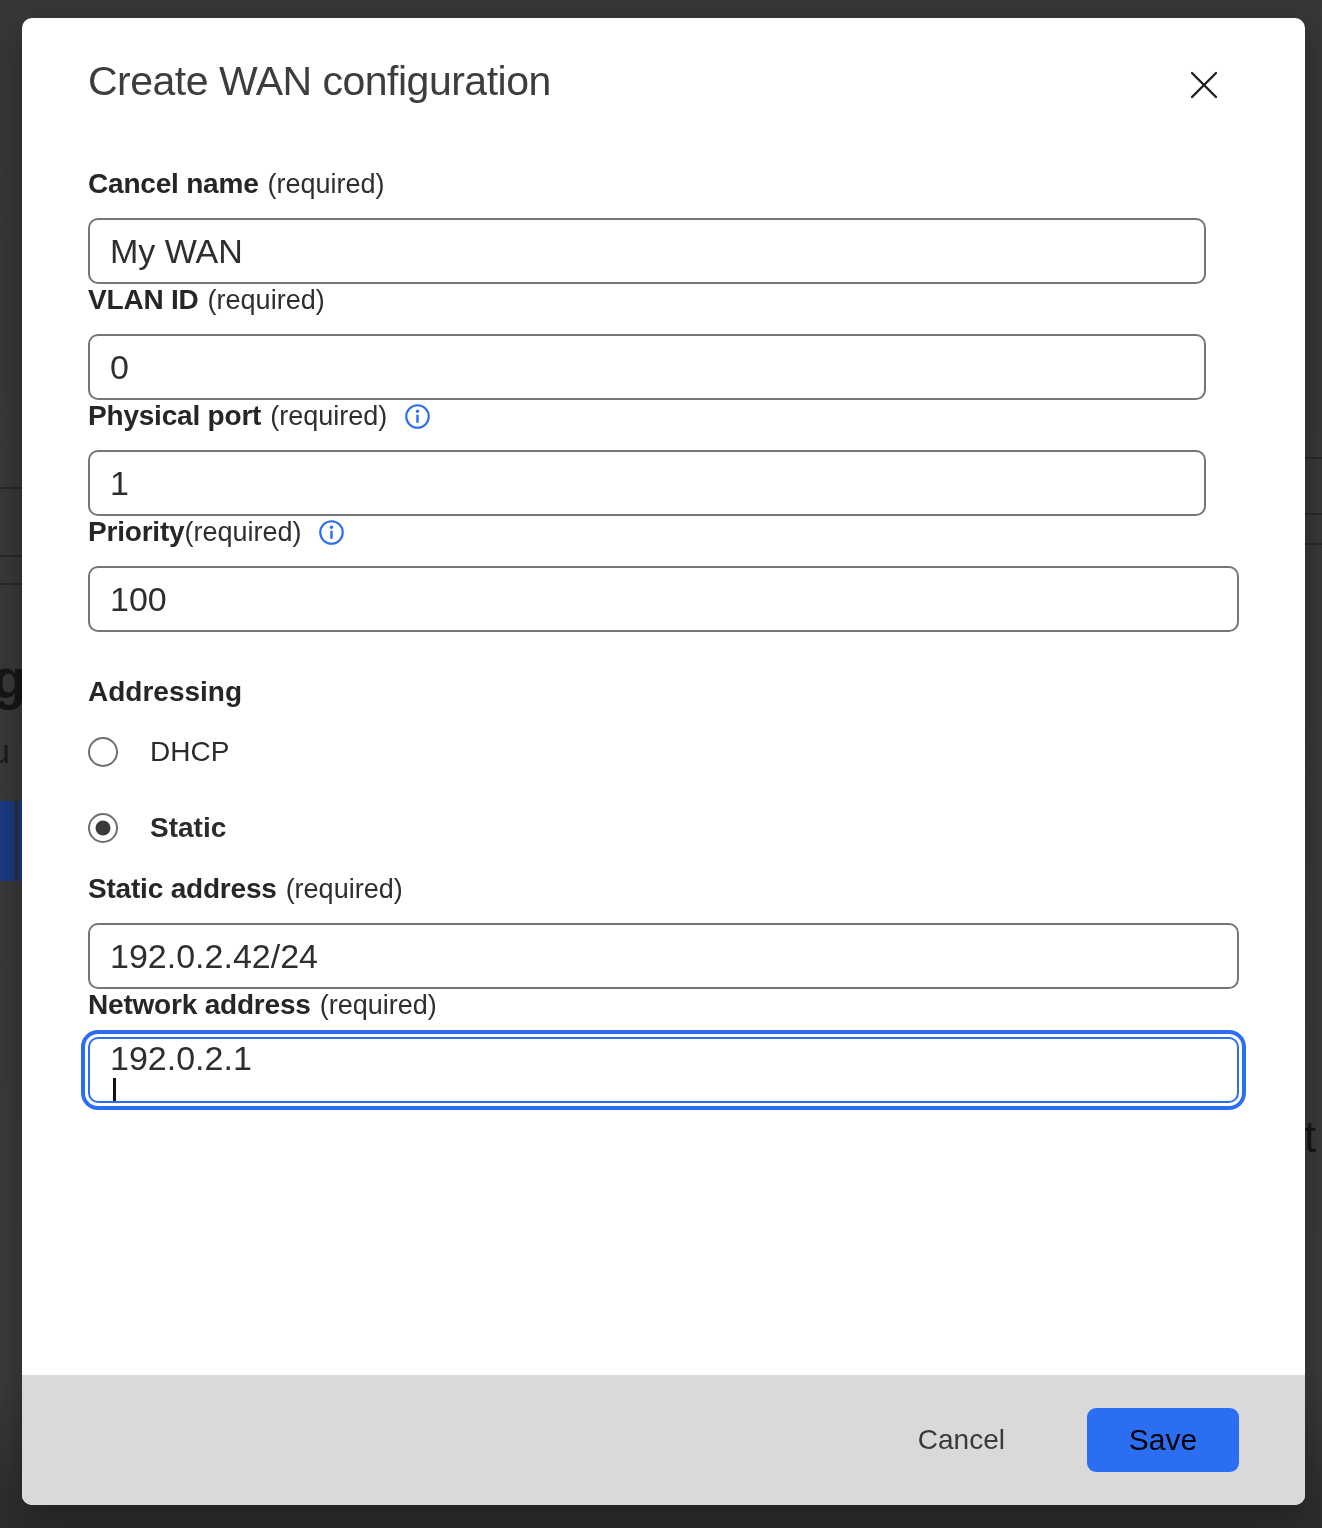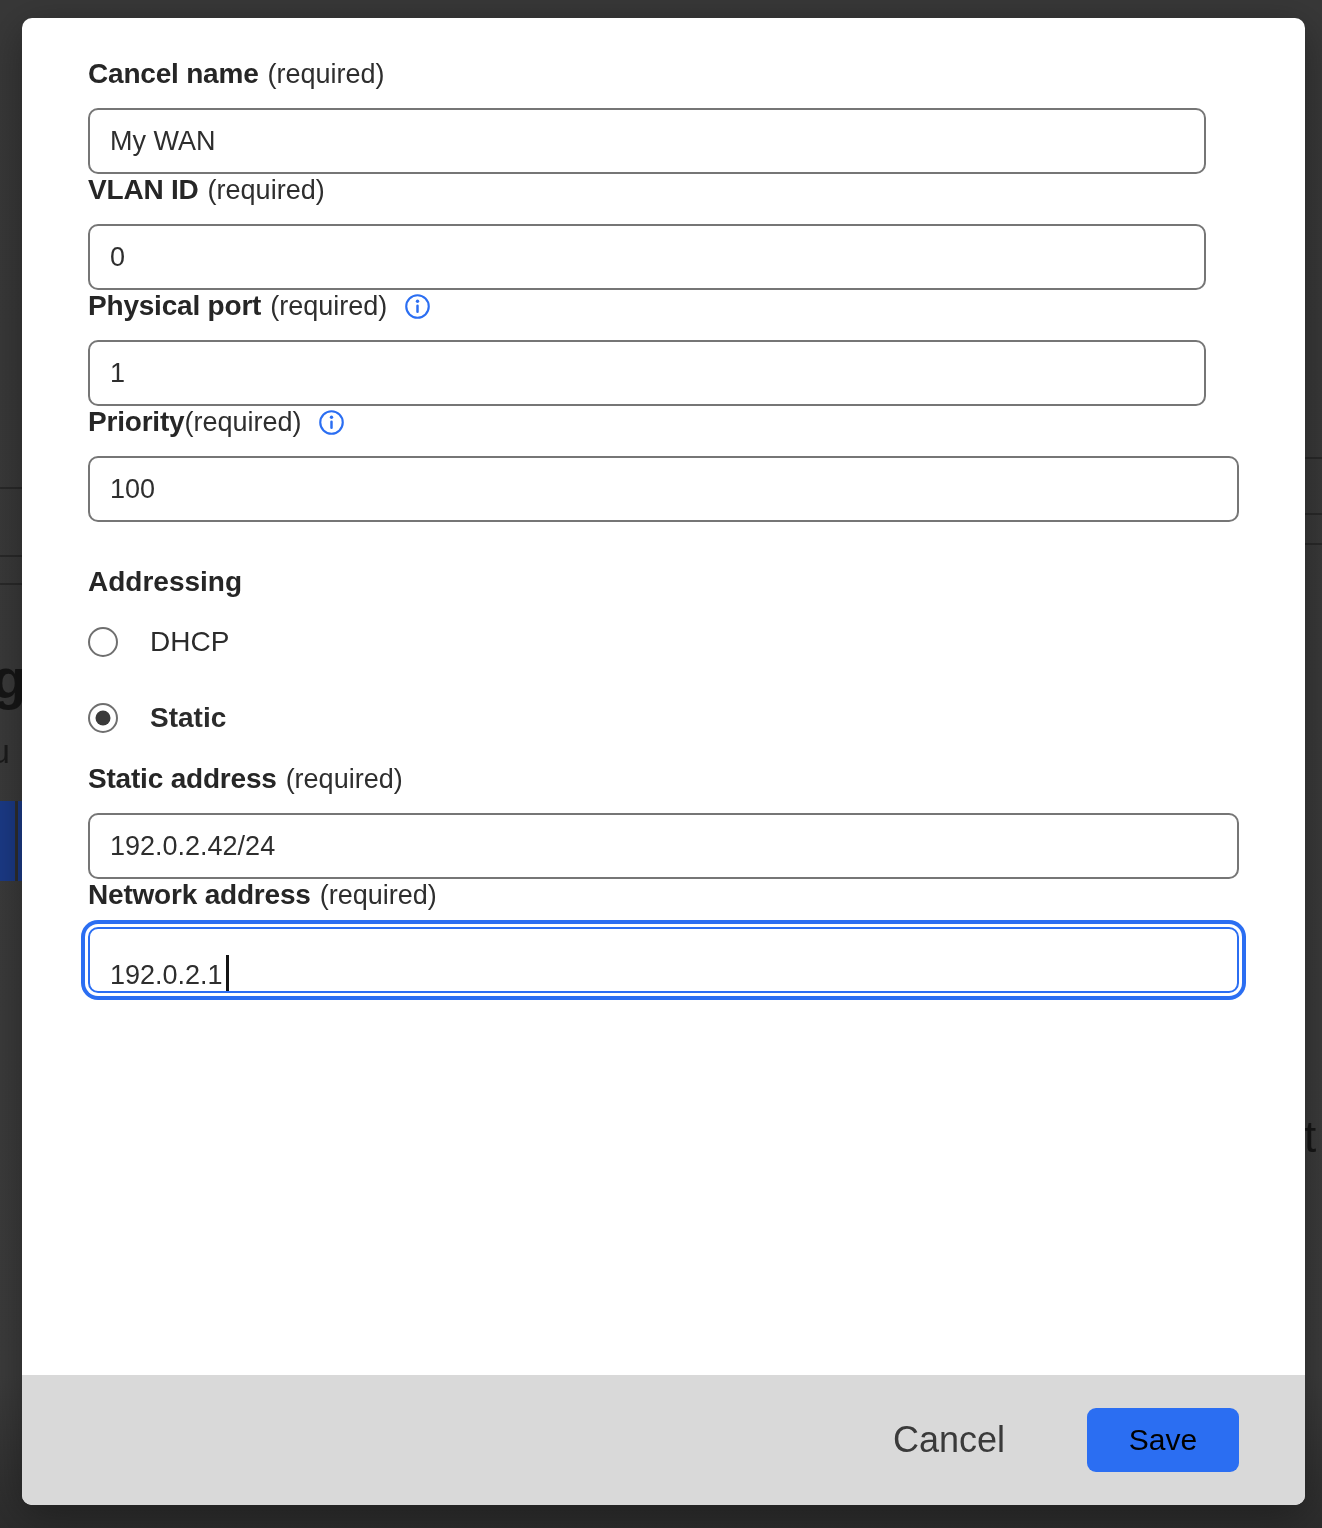--- a/index.html
+++ b/index.html
@@ -40,25 +40,25 @@
   .field { }
   .field.first { margin-top:0; }
   .label-row { display:flex; align-items:center; margin-bottom:18px; }
   .lbl { font-size:28px; font-weight:700; color:#262626; letter-spacing:-.2px; }
   .suffix { font-size:27px; font-weight:400; color:#2e2e2e; margin-left:9px; }
   .suffix.tight { margin-left:0; }
   .info-btn { background:none; border:none; cursor:pointer; line-height:0; margin-left:17px; padding:0; }
 
   .tb {
     display:block; height:66px; border:2px solid #767676; border-radius:10px;
-    font-family:"Liberation Sans", sans-serif; font-size:27px; color:#2e2e2e;
+    font-family:"Liberation Sans", sans-serif; font-size:34px; color:#2e2e2e;
     padding:0 20px; background:#fff; width:100%; outline:none;
   }
   .tb.narrow { width:1118px; }
-  .tb-div { display:flex; align-items:flex-end; }
+  .tb-div { display:flex; align-items:flex-start;flex-direction:column; }
   .tb-div.active { border-color:#2b6ef2; box-shadow:0 0 0 3px #ffffff, 0 0 0 7px #2b6ef2; }
   .caret { display:inline-block; width:3px; height:36px; background:#141414; margin-left:3px; }
 
   .section-heading { font-size:28px; font-weight:700; color:#262626; margin-top:44px; }
   .radio-row { display:flex; align-items:center; margin-top:44px; }
   .radio-row.one { margin-top:28px; }
   .radio {
     width:30px; height:30px; border-radius:50%; border:2.5px solid #6f6f6f;
     background:#fff; flex:0 0 auto; position:relative; cursor:pointer;
   }
@@ -68,21 +68,21 @@
   }
   .radio-label { font-size:28px; color:#2b2b2b; margin-left:32px; font-weight:400; }
   .radio-label.active { font-weight:700; }
 
   .modal-footer {
     margin-top:auto; height:130px; background:#d9d9d9; border-radius:0 0 10px 10px;
     display:flex; align-items:center; justify-content:flex-end; padding-right:66px;
   }
   .cancel-btn {
     background:none; border:none; font-family:"Liberation Sans", sans-serif;
-    font-size:36px; color:#3a3a3a; cursor:pointer; margin-right:48px; padding:10px 14px;
+    font-size:28px; color:#3a3a3a; cursor:pointer; margin-right:48px; padding:10px 14px;
   }
   .save-btn {
     width:152px; height:64px; background:#2b6ef2; border:none; border-radius:9px;
     font-family:"Liberation Sans", sans-serif; font-size:30px; color:#000000; cursor:pointer;margin-left:20px;
   }
 </style>
 </head>
 <body>
 
 <div class="bg-frag frag-g">g</div>
@@ -95,20 +95,31 @@
 <div class="bg-line" style="top:555px"></div>
 <div class="bg-line" style="top:583px"></div>
 <div class="bg-line r" style="top:457px"></div>
 <div class="bg-line r" style="top:513px"></div>
 <div class="bg-line r" style="top:543px"></div>
 <div class="bg-bluebtn"></div>
 
 <div class="modal">
   <div class="modal-body">
 
+    <div class="title-row">
+      <h1 class="modal-title">Create WAN configuration</h1>
+      <button class="close-btn">
+        <span>
+          <svg width="34" height="34" viewBox="0 0 34 34">
+            <line x1="5" y1="5" x2="29" y2="29" stroke="#1f1f1f" stroke-width="2.4" stroke-linecap="round"></line>
+            <line x1="29" y1="5" x2="5" y2="29" stroke="#1f1f1f" stroke-width="2.4" stroke-linecap="round"></line>
+          </svg>
+        </span>
+      </button>
+    </div>
 
     <div class="field first">
       <div class="label-row">
         <span class="lbl">Cancel name</span>
         <span class="suffix">(required)</span>
       </div>
       <input class="tb narrow" readonly="" value="My WAN" style="">
     </div>
 
     <div class="field">

